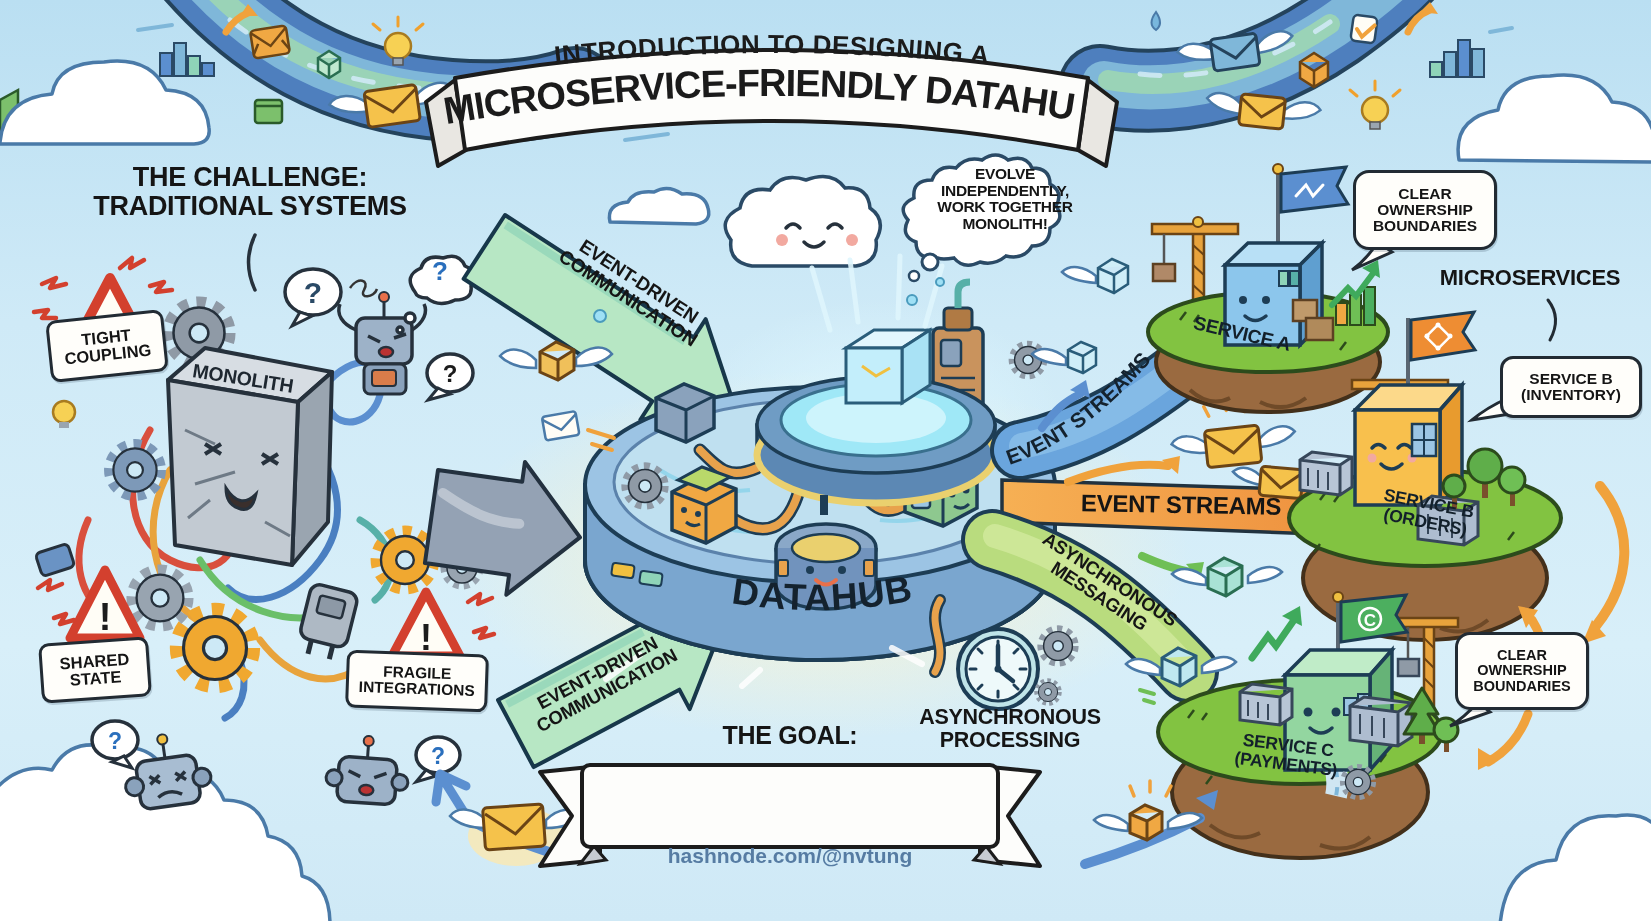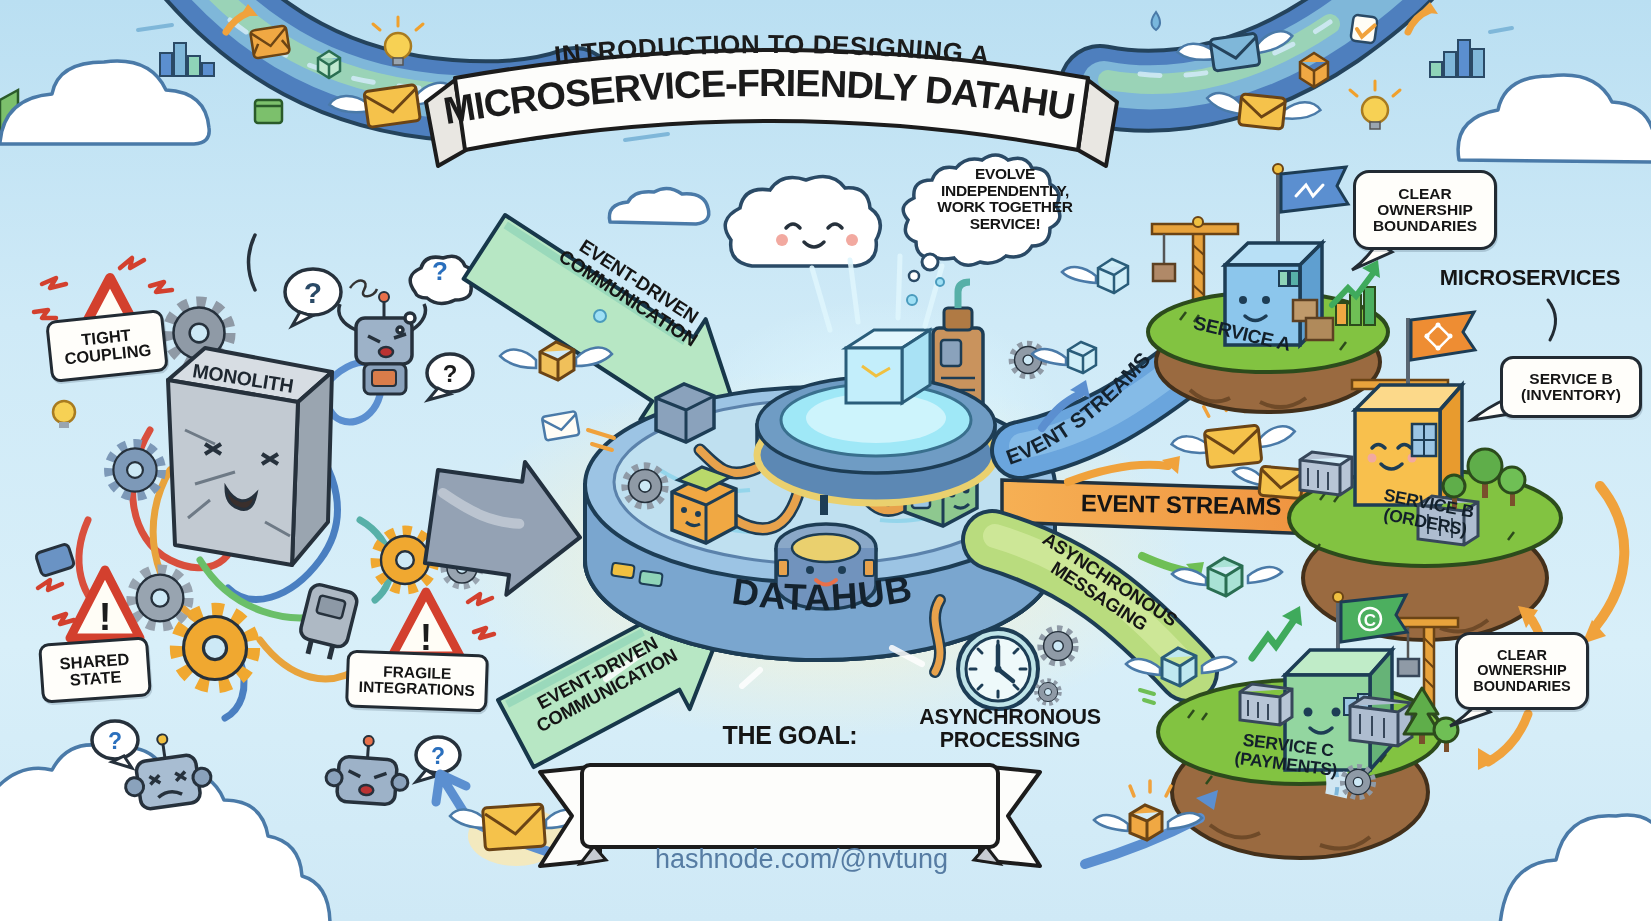--- a/index.html
+++ b/index.html
@@ -687,49 +687,51 @@
 <text x="105" y="630" font-weight="700" font-size="38" fill="#1c1c1c" text-anchor="middle">!</text>
 <text x="426" y="650" font-weight="700" font-size="36" fill="#1c1c1c" text-anchor="middle">!</text>
 <text x="313" y="303" font-weight="700" font-size="30" fill="#2a4a66" text-anchor="middle">?</text>
 <text x="440" y="280" font-weight="700" font-size="26" fill="#2a6fbd" text-anchor="middle">?</text>
 <text x="450" y="382" font-weight="700" font-size="24" fill="#1c1c1c" text-anchor="middle">?</text>
 <text x="115" y="749" font-weight="700" font-size="23" fill="#2a6fbd" text-anchor="middle">?</text>
 <text x="438" y="764" font-weight="700" font-size="23" fill="#2a6fbd" text-anchor="middle">?</text>
 <text x="1370" y="626" font-weight="700" font-size="17" fill="#ffffff" text-anchor="middle">C</text>
 </svg>
 
+<div class="lbl" style="left:85px;top:163px;width:330px;font-size:27px;">THE CHALLENGE:
+TRADITIONAL SYSTEMS</div>
 <div class="tag" style="left:48px;top:315px;width:112px;height:56px;font-size:16.5px;transform:rotate(-6deg);">TIGHT
 COUPLING</div>
 <div class="lbl" style="left:180px;top:368px;width:126px;font-size:19.5px;transform:rotate(9deg);color:#1e2730;">MONOLITH</div>
 <div class="tag" style="left:40px;top:640px;width:104px;height:54px;font-size:16.5px;transform:rotate(-4deg);">SHARED
 STATE</div>
 <div class="tag" style="left:346px;top:652px;width:136px;height:52px;font-size:15.5px;transform:rotate(2deg);">FRAGILE
 INTEGRATIONS</div>
 <div class="lbl" style="left:533px;top:270px;width:200px;font-size:19px;transform:rotate(33deg);">EVENT-DRIVEN
 COMMUNICATION</div>
 <div class="lbl" style="left:502px;top:662px;width:200px;font-size:18.5px;transform:rotate(-28deg);">EVENT-DRIVEN
 COMMUNICATION</div>
 <div class="lbl" style="left:933px;top:166px;width:144px;font-size:15.5px;">EVOLVE
 INDEPENDENTLY,
 WORK TOGETHER
-SERVICE!</div>
+MONOLITH!</div>
 <div class="lbl" style="left:1050px;top:492px;width:262px;font-size:24px;transform:rotate(1deg);">EVENT STREAMS</div>
 <div class="lbl" style="left:1012px;top:568px;width:185px;font-size:18.5px;transform:rotate(33deg);">ASYNCHRONOUS
 MESSAGING</div>
 <div class="lbl" style="left:900px;top:706px;width:220px;font-size:21.5px;">ASYNCHRONOUS
 PROCESSING</div>
 <div class="lbl" style="left:1420px;top:266px;width:220px;font-size:22px;">MICROSERVICES</div>
 <div class="tag" style="left:1353px;top:170px;width:138px;height:74px;font-size:15.5px;border-radius:16px;">CLEAR
 OWNERSHIP
 BOUNDARIES</div>
 <div class="tag" style="left:1455px;top:632px;width:128px;height:72px;font-size:14.5px;border-radius:15px;">CLEAR
 OWNERSHIP
 BOUNDARIES</div>
 <div class="lbl" style="left:1162px;top:324px;width:160px;font-size:19px;transform:rotate(13deg);color:#13202b;">SERVICE A</div>
 <div class="tag" style="left:1500px;top:356px;width:136px;height:56px;font-size:15.5px;border-radius:13px;">SERVICE B
 (INVENTORY)</div>
 <div class="lbl" style="left:1352px;top:494px;width:150px;font-size:17.5px;transform:rotate(11deg);color:#13202b;">SERVICE B
 (ORDERS)</div>
 <div class="lbl" style="left:1202px;top:736px;width:170px;font-size:17.5px;transform:rotate(7deg);color:#13202b;">SERVICE C
 (PAYMENTS)</div>
 <div class="lbl" style="left:700px;top:722px;width:180px;font-size:25px;text-align:center;">THE GOAL:</div>
-<div class="lbl" style="left:655px;top:845px;width:270px;font-size:27px;color:#567ca3;font-weight:400;letter-spacing:0;">hashnode.com/@nvtung</div>
+<div class="lbl" style="left:655px;top:845px;width:270px;font-size:21px;color:#567ca3;font-weight:700;letter-spacing:0;">hashnode.com/@nvtung</div>
 </div>
 
 </body></html>

